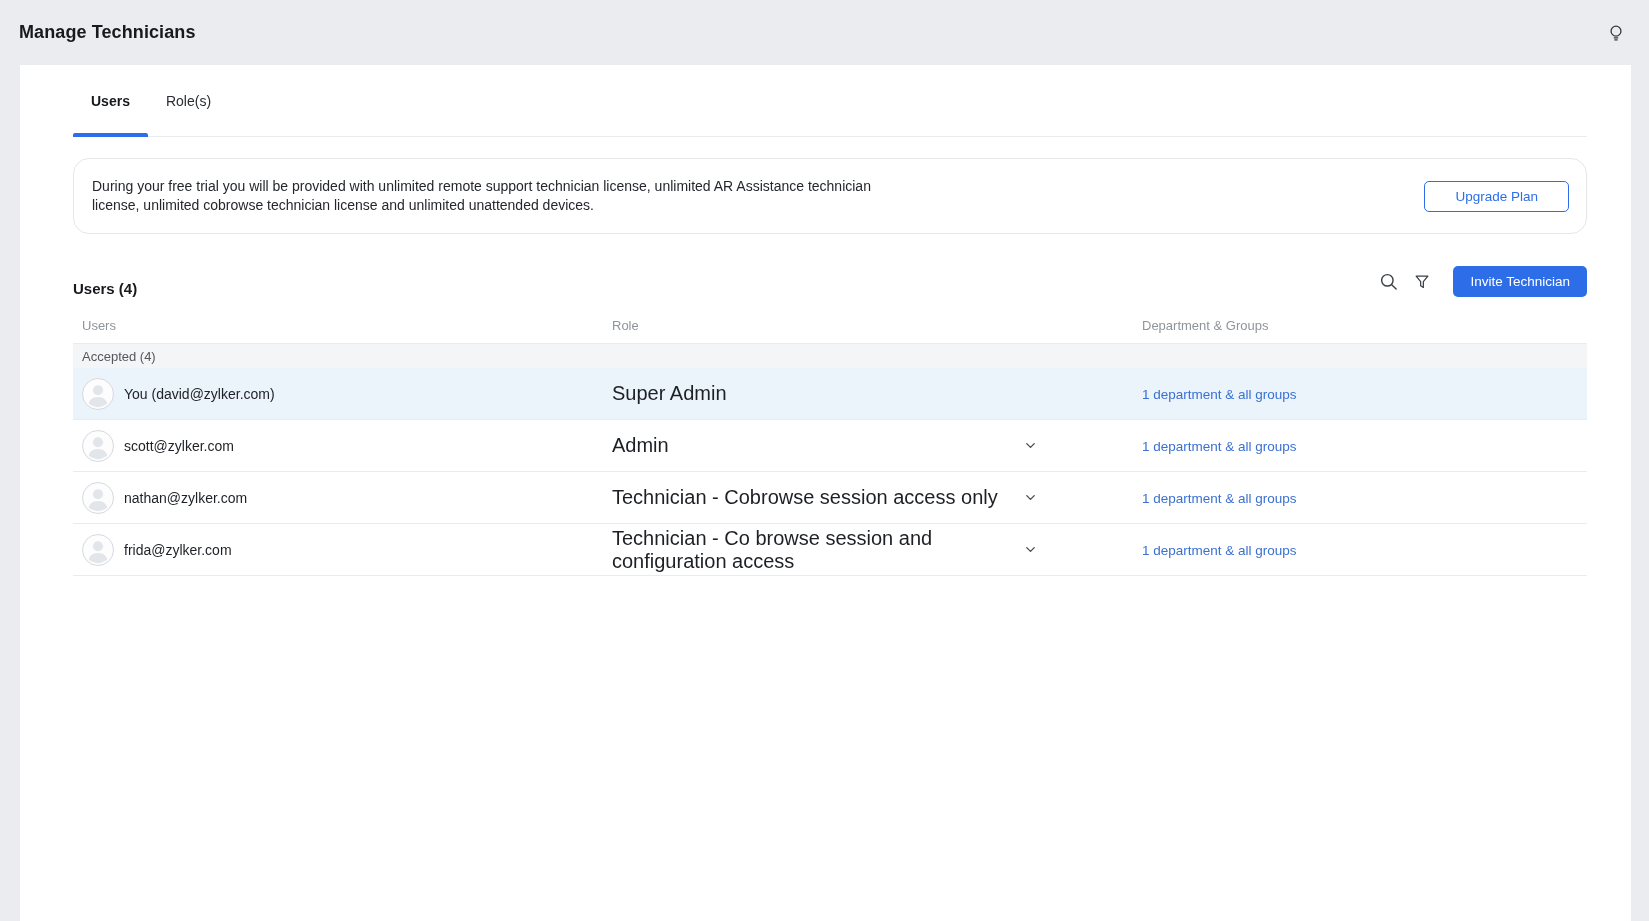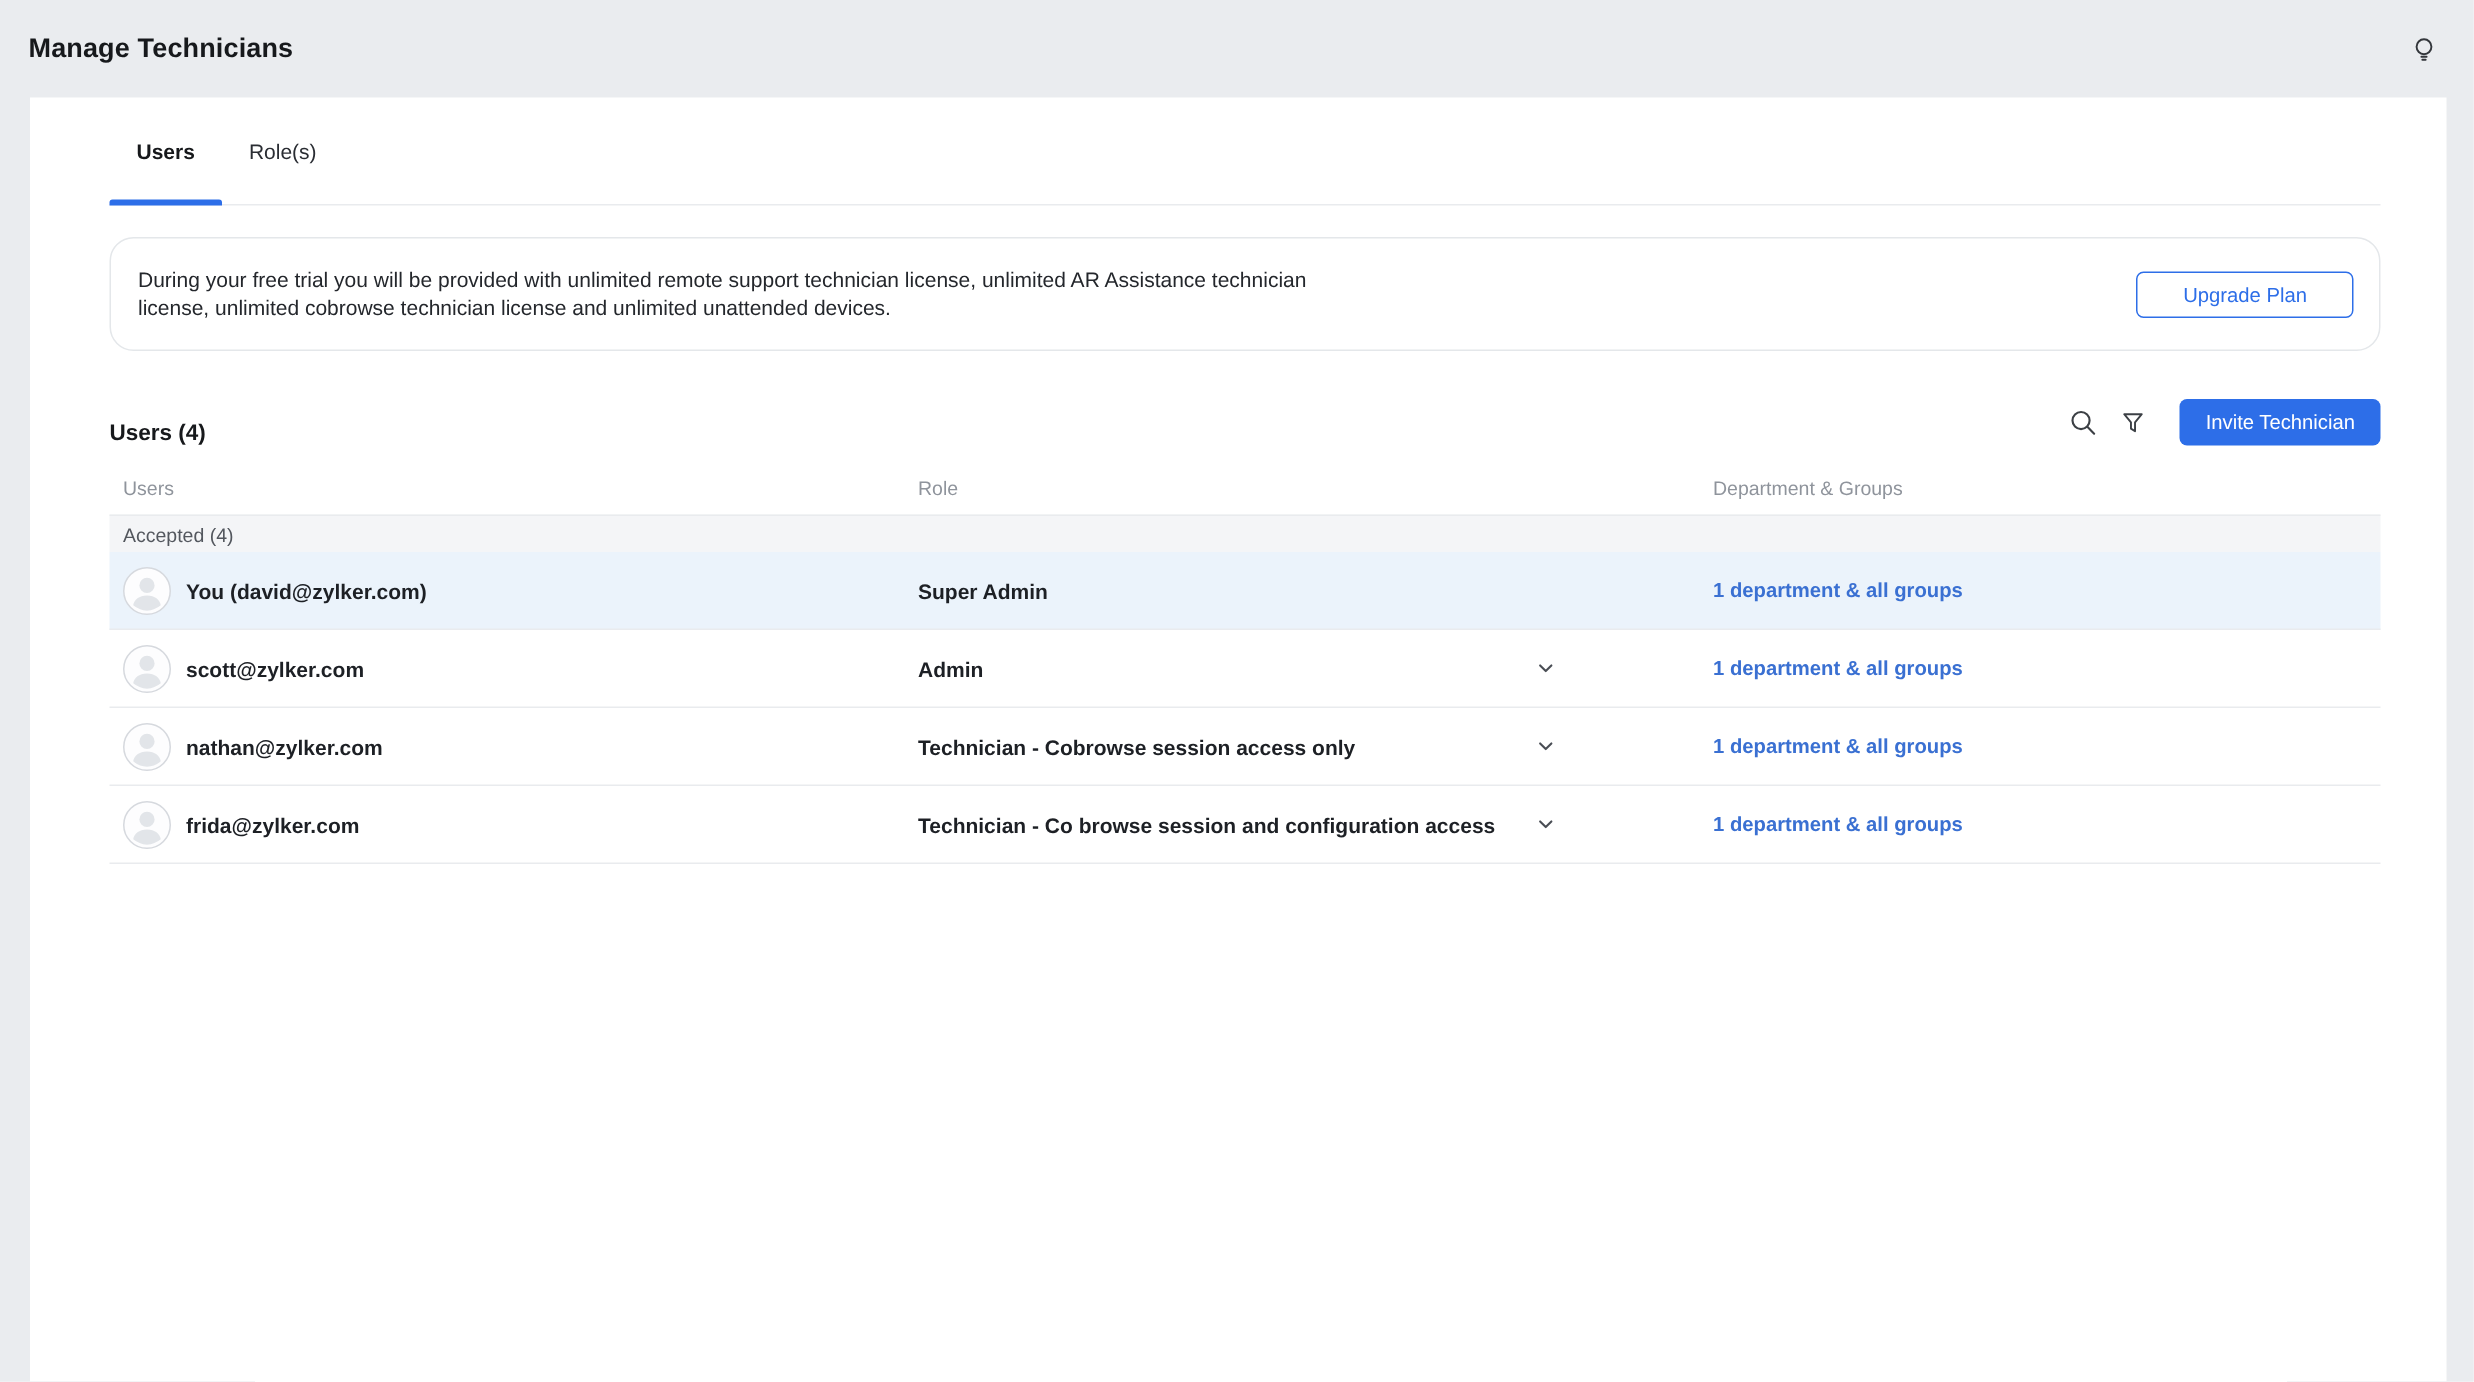--- a/index.html
+++ b/index.html
@@ -95,32 +95,31 @@
     height: 25px; background: #f4f5f7;
     border-top: 1px solid #e9ebee;
     display: flex; align-items: center; padding-left: 9px;
     font-size: 13px; color: #53575e;
   }
 
   .user-row {
     height: 52px; align-items: center;
     border-bottom: 1px solid #e9ebee;
     background: #fff;
-    font-weight: bold;
   }
   .user-row.highlighted { background: #ebf3fb; }
   .cell-user { display: flex; align-items: center; padding-left: 9px; }
   .avatar {
     width: 32px; height: 32px; border-radius: 50%;
     background: #fdfdfe; border: 1px solid #d6d9de;
     overflow: hidden; flex: none;
     display: flex; align-items: flex-end; justify-content: center;
   }
   .user-name { margin-left: 10px; font-size: 14px; color: #1d2025; }
-  .cell-role { position: relative; font-size: 14px; color: #1d2025; padding-right: 130px; }
+  .cell-role { position: relative; font-size: 20px; color: #1d2025; padding-right: 130px; }
   .chev {
     position: absolute; left: 406px; top: 50%; transform: translateY(-50%);
     width: 24px; height: 24px; display: flex; align-items: center; justify-content: center;
     cursor: pointer;
   }
   .dept-link { font-size: 13.5px; color: #3a70d2; cursor: pointer; text-decoration: none; }
 
   svg { display: block; }
 </style>
 </head>

